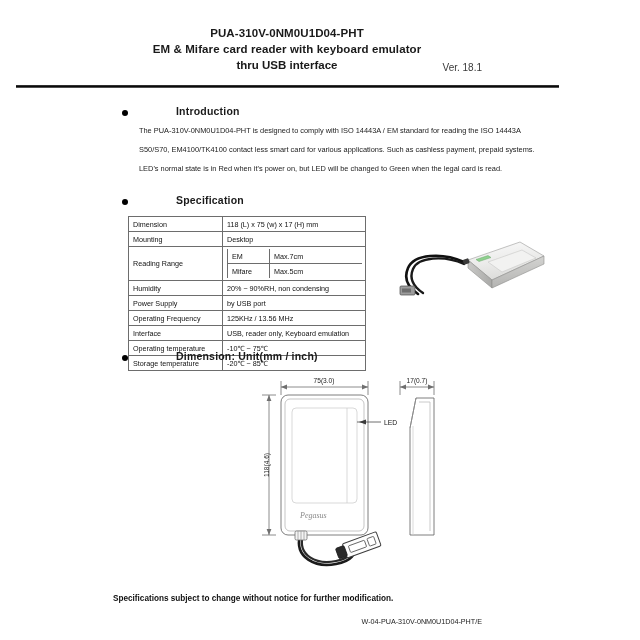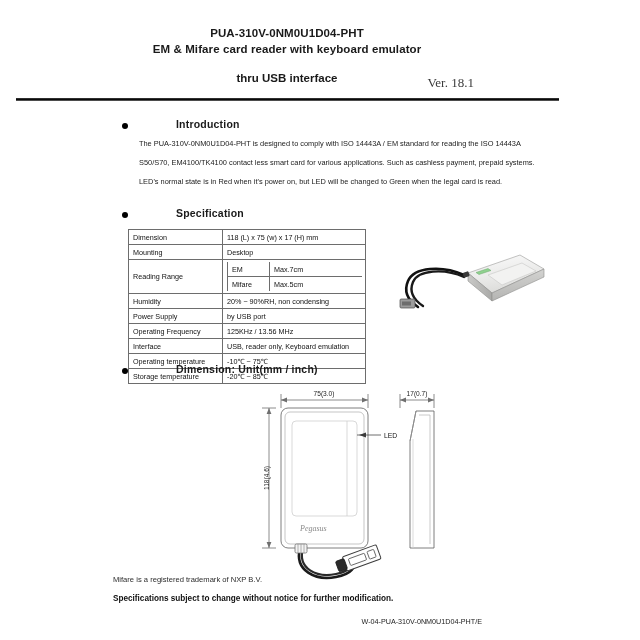--- a/index.html
+++ b/index.html
@@ -32,36 +32,35 @@
   }
   .hdr-line2 {
     font-size: 11.5px;
     font-weight: bold;
     letter-spacing: 0.1px;
     line-height: 15px;
     margin-top: 1px;
   }
   .hdr-line3row {
     position: relative;
-    margin-top: 14px;
+    margin-top: 1px;
     height: 16px;
   }
   .hdr-line3 {
     font-size: 11.5px;
     font-weight: bold;
     line-height: 15px;
   }
   .hdr-ver {
     position: absolute;
-    right: 100px;
+    right: 92px;
     top: 4px;
-    font-size: 13px;
+    font-size: 10px;
     font-weight: normal;
     color: #3a3a3a;
-    font-family: Liberation Serif, serif;
   }
   .rule {
     margin: 11px auto 0 auto;
     width: 543px;
     height: 3px;
     background: linear-gradient(to bottom, #4a4a4a 0%, #000000 45%, #6e6e6e 100%);
   }
 
   
   .section {
@@ -362,18 +361,17 @@
 
       <text x="324" y="15" text-anchor="middle" font-family="Liberation Sans, sans-serif" font-size="6.6" fill="#222">75(3.0)</text>
       <text x="417" y="15" text-anchor="middle" font-family="Liberation Sans, sans-serif" font-size="6.6" fill="#222">17(0.7)</text>
       <text x="269" y="97" text-anchor="middle" font-family="Liberation Sans, sans-serif" font-size="6.6" fill="#222" transform="rotate(-90 269 97)">118(4.6)</text>
       <text x="384" y="56.5" font-family="Liberation Sans, sans-serif" font-size="6.8" fill="#111">LED</text>
       <text x="300" y="150" font-family="Liberation Serif, serif" font-style="italic" font-size="8" fill="#8a8a8a">Pegasus</text>
     </svg>
   </div>
 
   <div class="footer">
-    <div class="foot-tm">Mifare is a registered trademark of NXP B.V.</div>
     <div class="foot-note">Specifications subject to change without notice for further modification.</div>
     <div class="foot-code">W-04-PUA-310V-0NM0U1D04-PHT/E</div>
   </div>
 
 </div>
 
 </body></html>

